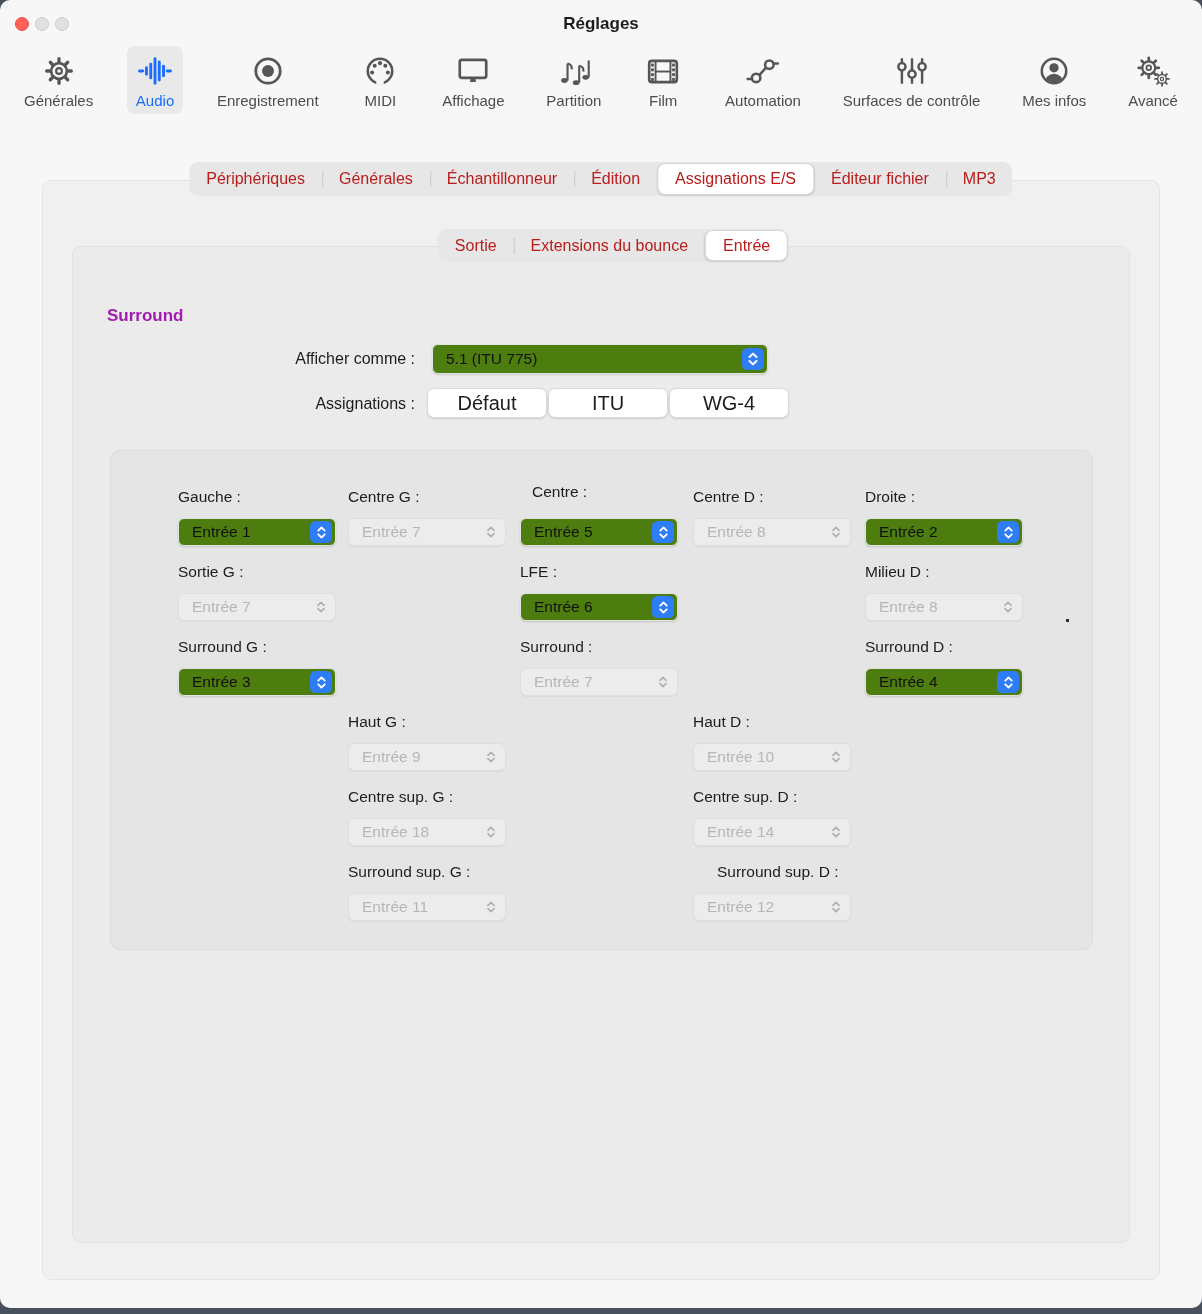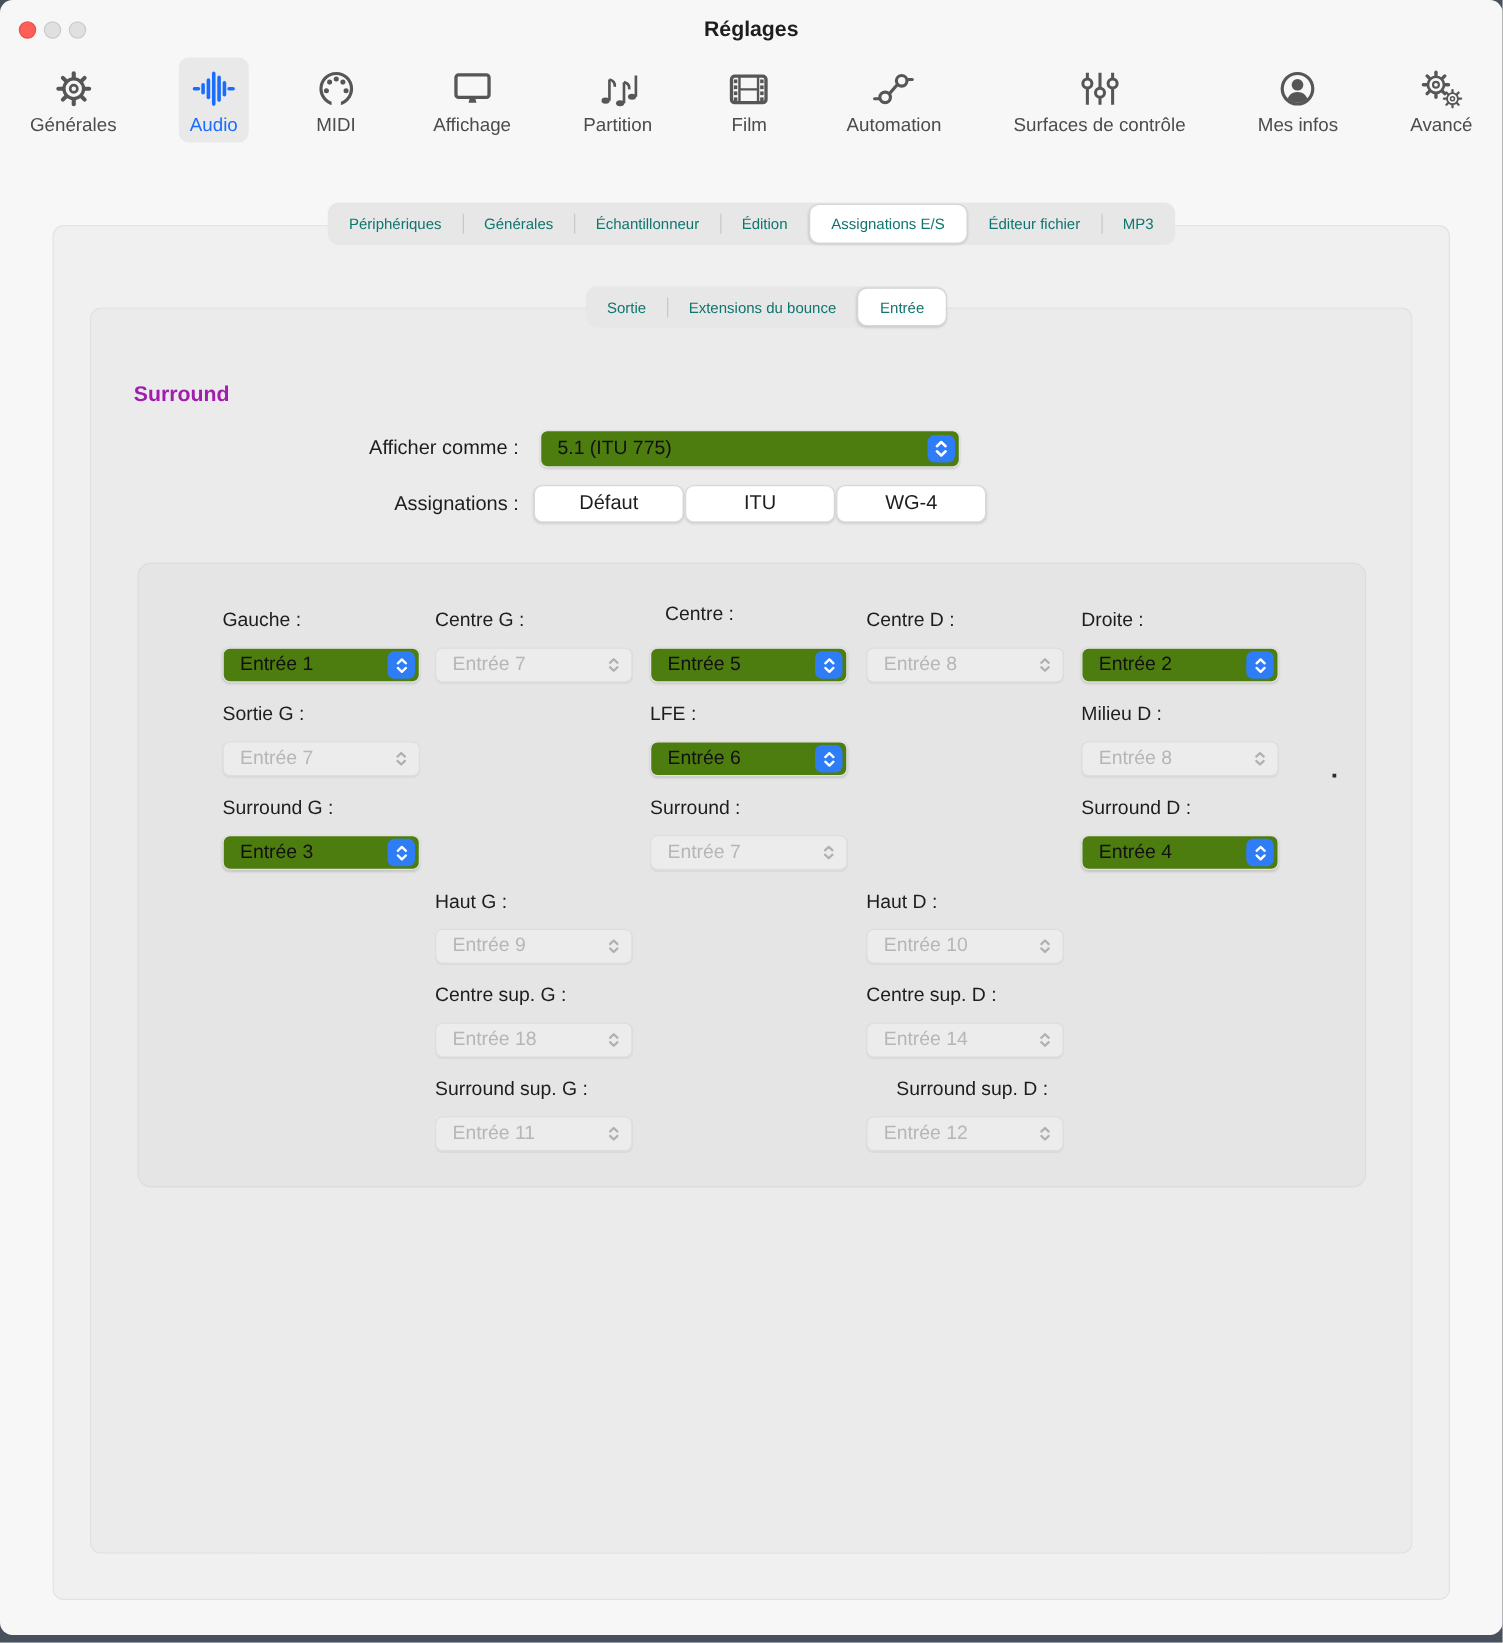--- a/index.html
+++ b/index.html
@@ -33,21 +33,21 @@
   .tb-icon { width:40px; height:36px; display:flex; align-items:center; justify-content:center; }
   
   .panel { position:absolute; border-radius:9px; }
   #panel-outer { left:42px; top:180px; width:1118px; height:1100px; background:#f0f0f0; border:1px solid rgba(0,0,0,.05); }
   #panel-middle { left:72px; top:246px; width:1058px; height:997px; background:#ebebeb; border:1px solid rgba(0,0,0,.04); }
   #panel-inner { left:110px; top:450px; width:983px; height:500px; background:#e5e5e5; border:1px solid rgba(0,0,0,.04); border-radius:11px; }
   
   .seg { position:absolute; display:flex; align-items:center; background:#e7e7e7;
     border-radius:9px; height:34px; }
   .seg-item { position:relative; display:flex; align-items:center; height:34px;
-    padding:0 17px; font-size:12px; color:#0f766e; white-space:nowrap; cursor:default; }
+    padding:0 17px; font-size:16px; color:#b91c1c; white-space:nowrap; cursor:default; }
   .seg-item:not(:first-child)::before { content:""; position:absolute; left:0; top:9px;
     width:1px; height:16px; background:#c9c9c9; }
   .seg-item.selected { background:#ffffff; border:1px solid #d6d6d6; border-radius:8px;
     box-shadow:0 1px 2px rgba(0,0,0,.12); height:32px; }
   .seg-item.selected::before, .seg-item.selected + .seg-item::before { background:transparent; }
   #tabs-row { left:50%; top:162px; transform:translateX(-50%); }
   #subtabs-row { left:50%; top:229px; transform:translateX(calc(-50% + 12px)); height:33px; }
   #subtabs-row .seg-item { height:33px; }
   #subtabs-row .seg-item.selected { height:31px; }
   
@@ -62,21 +62,21 @@
     overflow:hidden; }
   .select .sel-cap { width:22px; height:22px; margin-right:3px; border-radius:5.5px;
     background:#2e7cf6; display:flex; align-items:center; justify-content:center; flex:0 0 auto; }
   .select.disabled { background:#ececec; border-color:#dedede; box-shadow:0 1px 1px rgba(0,0,0,.05); }
   .select.disabled .sel-text { color:#b6b6b6; }
   .select.disabled .sel-cap { background:transparent; }
   #display-as-select { left:432px; top:344px; width:336px; height:30px; }
   
   .btn { position:absolute; top:388px; width:120px; height:30px; background:#ffffff;
     border:1px solid #d9d9d9; border-radius:7px; box-shadow:0 1px 2px rgba(0,0,0,.12);
-    font-size:16px; color:#1d1d1f; display:flex; align-items:center; justify-content:center; cursor:default; }
+    font-size:20px; color:#1d1d1f; display:flex; align-items:center; justify-content:center; cursor:default; }
   #btn-defaut { left:427px; } #btn-itu { left:548px; } #btn-wg4 { left:669px; }
   
   .ch-label { position:absolute; font-size:15.5px; color:#1d1d1f; white-space:nowrap; }
   .ch-select { width:158px; height:28px; }
   #stray-dot { position:absolute; left:1066px; top:619px; width:3px; height:3px; background:#2c2c2c; }
 </style>
 </head>
 <body>
 
 <div id="window">
@@ -112,20 +112,29 @@
             <line x1="1" y1="15" x2="4" y2="15" stroke="#1a6dff" stroke-width="2.7" stroke-linecap="round"></line>
             <line x1="27" y1="15" x2="30" y2="15" stroke="#1a6dff" stroke-width="2.7" stroke-linecap="round"></line>
             <line x1="7.5" y1="12" x2="7.5" y2="18" stroke="#1a6dff" stroke-width="2.7" stroke-linecap="round"></line>
             <line x1="11.5" y1="8.5" x2="11.5" y2="21.5" stroke="#1a6dff" stroke-width="2.7" stroke-linecap="round"></line>
             <line x1="15.5" y1="3.5" x2="15.5" y2="26.5" stroke="#1a6dff" stroke-width="2.7" stroke-linecap="round"></line>
             <line x1="19.5" y1="6.5" x2="19.5" y2="23.5" stroke="#1a6dff" stroke-width="2.7" stroke-linecap="round"></line>
             <line x1="23.5" y1="10.5" x2="23.5" y2="19.5" stroke="#1a6dff" stroke-width="2.7" stroke-linecap="round"></line>
           </svg>
         </div>
         <div class="tb-label">Audio</div>
+      </div>
+      <div class="tb-item">
+        <div class="tb-icon">
+          <svg width="34" height="34" viewBox="0 0 32 32">
+            <circle cx="16" cy="16" r="11.5" fill="none" stroke="#565656" stroke-width="2.6"></circle>
+            <circle cx="16" cy="16" r="5.6" fill="#565656"></circle>
+          </svg>
+        </div>
+        <div class="tb-label">Enregistrement</div>
       </div>
       <div class="tb-item">
         <div class="tb-icon">
           <svg width="34" height="34" viewBox="0 0 32 32">
             <circle cx="16" cy="16" r="11.5" fill="none" stroke="#565656" stroke-width="2.4"></circle>
             <rect x="12.5" y="25" width="7" height="4" fill="#f7f7f7"></rect>
             <circle cx="8.6" cy="17.5" r="1.9" fill="#565656"></circle>
             <circle cx="23.4" cy="17.5" r="1.9" fill="#565656"></circle>
             <circle cx="11" cy="11" r="1.9" fill="#565656"></circle>
             <circle cx="21" cy="11" r="1.9" fill="#565656"></circle>

